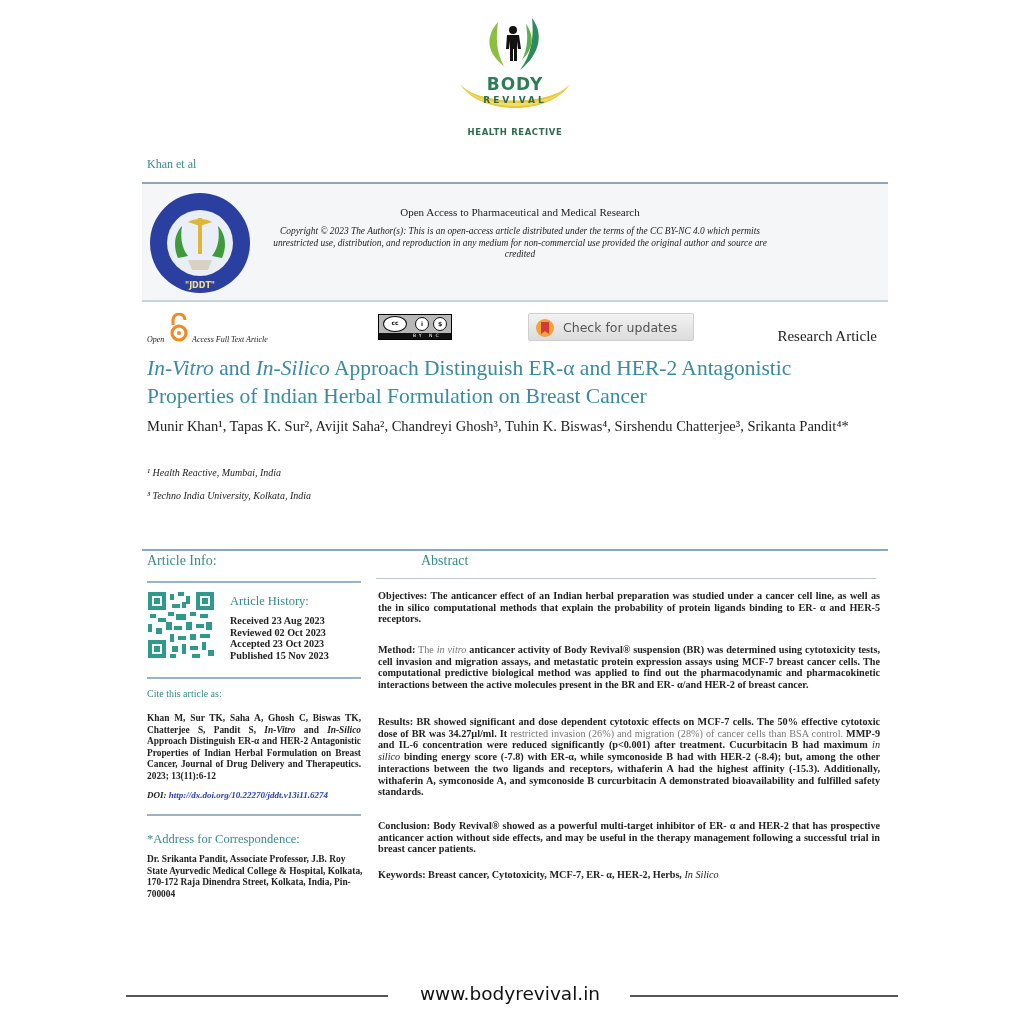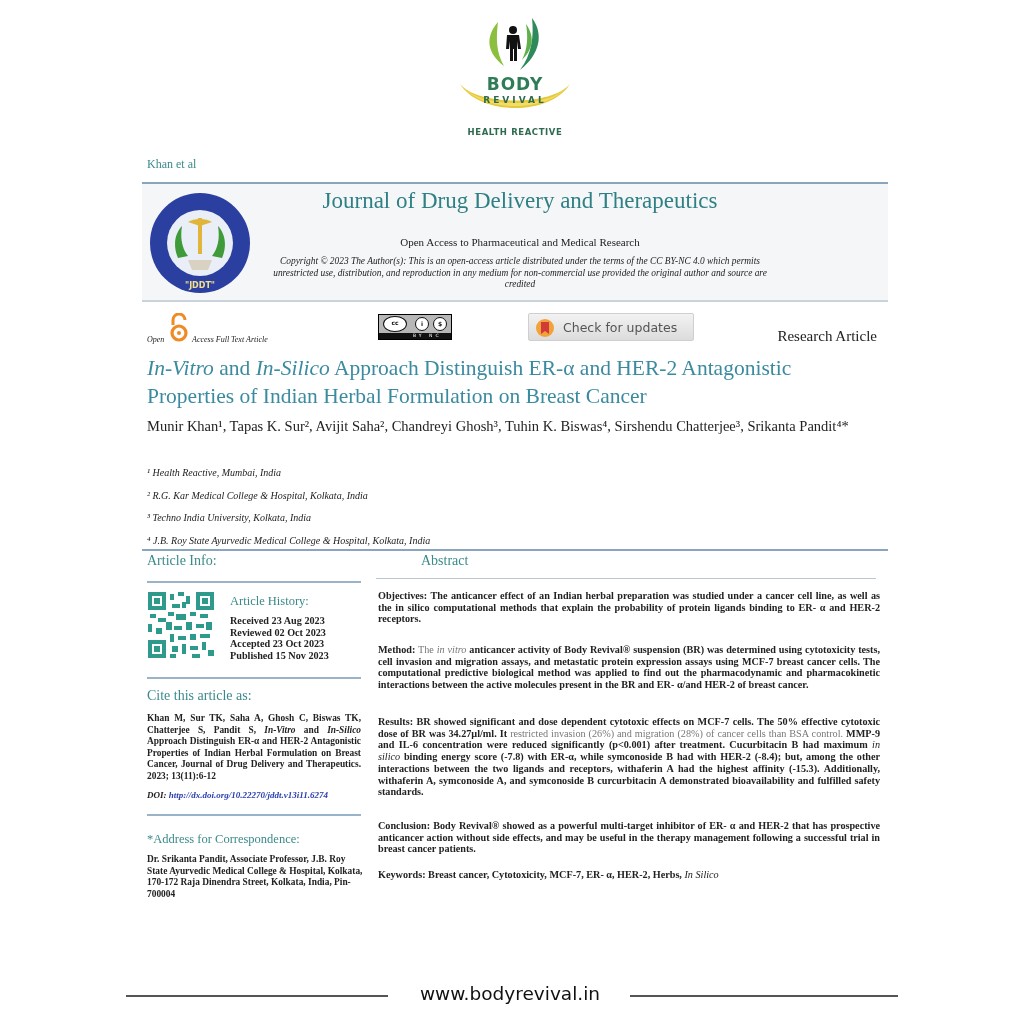--- a/index.html
+++ b/index.html
@@ -55,21 +55,21 @@
   .h-info { position: absolute; left: 147px; top: 553px; font-size: 14px; color: #3a8a8a; }
   .h-abstract { position: absolute; left: 378px; top: 553px; font-size: 14px; color: #3a8a8a; margin-left: 43px; }
   .rule-info { position: absolute; left: 147px; top: 581px; width: 214px; height: 2px; background: #9ab3c7; }
   .rule-abs { position: absolute; left: 376px; top: 578px; width: 500px; height: 1px; background: #b9c8d4; }
 
   
   .qr { position: absolute; left: 148px; top: 592px; width: 66px; height: 66px; }
   .hist-title { position: absolute; left: 230px; top: 594px; font-size: 12.5px; color: #3a8a8a; }
   .hist-list { position: absolute; left: 230px; top: 615px; font-size: 10.2px; line-height: 11.6px; font-weight: bold; color: #222; }
   .rule-hist { position: absolute; left: 147px; top: 677px; width: 214px; height: 2px; background: #9ab3c7; }
-  .cite-title { position: absolute; left: 147px; top: 688px; font-size: 14px; color: #3a8a8a; }
+  .cite-title { position: absolute; left: 147px; top: 688px; font-size: 10px; color: #3a8a8a; }
   .cite-body { position: absolute; left: 147px; top: 713px; width: 214px; font-size: 9.4px; line-height: 11.6px; font-weight: bold; text-align: justify; color: #222; }
   .cite-body i { font-style: italic; }
   .doi { position: absolute; left: 147px; top: 790px; font-size: 9px; font-weight: bold; font-style: italic; color: #222; }
   .doi .doi-link { color: #2b3fb0; }
   .rule-cite { position: absolute; left: 147px; top: 814px; width: 214px; height: 2px; background: #9ab3c7; }
   .corr-title { position: absolute; left: 147px; top: 832px; font-size: 12.5px; color: #3a8a8a; }
   .corr-body { position: absolute; left: 147px; top: 854px; width: 220px; font-size: 9.4px; line-height: 11.6px; font-weight: bold; color: #222; }
 
   
   .abs { position: absolute; left: 378px; width: 502px; font-size: 10.2px; line-height: 11.7px; text-align: justify; color: #222; }
@@ -115,21 +115,20 @@
     <circle cx="52" cy="55" r="33" fill="#e9eef7"></circle>
     <path d="M30 70 C24 56 28 44 34 38 C32 50 34 60 40 68Z" fill="#3f9a3a"></path>
     <path d="M74 70 C80 56 76 44 70 38 C72 50 70 60 64 68Z" fill="#3f9a3a"></path>
     <rect x="50" y="30" width="4" height="36" fill="#e0b53a"></rect>
     <path d="M40 34 C46 30 58 30 64 34 L52 38Z" fill="#e0b53a"></path>
     <path d="M40 72 h24 l-4 10 h-16z" fill="#d9d2c3"></path>
     <text x="52" y="100" font-size="8" text-anchor="middle" fill="#f4e08a" font-family="DejaVu Sans, sans-serif" font-weight="bold">"JDDT"</text>
   </svg>
 
   <div class="banner-center">
-    <div class="jtitle">Journal of Drug Delivery and Therapeutics</div>
     <div class="jsub">Open Access to Pharmaceutical and Medical Research</div>
     <div class="copyright">Copyright  © 2023 The  Author(s): This is an open-access article distributed under the terms of the CC BY-NC 4.0 which permits unrestricted use, distribution, and reproduction in any medium for non-commercial use provided the original author and source are credited</div>
   </div>
 
 </div>
 
 <div class="oa">
   <span class="oa-open">Open</span>
   <svg style="position:absolute;left:22px;top:0;" width="20" height="30" viewBox="0 0 20 30">
     <path d="M4 12 V7 a6 6 0 0 1 12 0" fill="none" stroke="#f08a24" stroke-width="3"></path>
@@ -156,23 +155,21 @@
 </div>
 
 <div class="research">Research Article</div>
 
 <div class="title"><i>In-Vitro</i><span> and </span><i>In-Silico</i><span> Approach Distinguish ER-α and HER-2 Antagonistic Properties of Indian Herbal Formulation on Breast Cancer</span></div>
 
 <div class="authors">Munir Khan¹, Tapas K. Sur², Avijit Saha², Chandreyi Ghosh³, Tuhin K. Biswas⁴, Sirshendu Chatterjee³, Srikanta Pandit⁴*</div>
 
 <div class="affils">
   <div>¹ Health Reactive, Mumbai, India</div>
-  <div>² R.G. Kar Medical College &amp; Hospital, Kolkata, India</div>
   <div>³ Techno India University, Kolkata, India</div>
-  <div>⁴ J.B. Roy State Ayurvedic Medical College &amp; Hospital, Kolkata, India</div>
 </div>
 
 <div class="rule-main"></div>
 <div class="h-info">Article Info:</div>
 <div class="h-abstract">Abstract</div>
 <div class="rule-info"></div>
 <div class="rule-abs"></div>
 
 <svg class="qr" viewBox="0 0 33 33">
   <rect width="33" height="33" fill="#fff"></rect>
@@ -227,21 +224,21 @@
 <div class="rule-hist"></div>
 
 <div class="cite-title">Cite this article as:</div>
 <div class="cite-body"><span>Khan M, Sur TK, Saha A, Ghosh C, Biswas TK, Chatterjee S, Pandit S, </span><i>In-Vitro</i><span> and </span><i>In-Silico</i><span> Approach Distinguish ER-α and HER-2 Antagonistic Properties of Indian Herbal Formulation on Breast Cancer, Journal of Drug Delivery and Therapeutics. 2023; 13(11):6-12</span></div>
 <div class="doi"><span>DOI: </span><span class="doi-link">http://dx.doi.org/10.22270/jddt.v13i11.6274</span></div>
 <div class="rule-cite"></div>
 
 <div class="corr-title">*Address for Correspondence:</div>
 <div class="corr-body">Dr. Srikanta Pandit, Associate Professor, J.B. Roy State Ayurvedic Medical College &amp; Hospital, Kolkata, 170-172 Raja Dinendra Street, Kolkata, India, Pin-700004</div>
 
-<div class="abs abs-obj"><span class="lbl">Objectives:</span><span class="bodyb">  The anticancer effect of an Indian herbal preparation was studied under a cancer cell line, as well as the in silico computational methods that explain the probability of protein ligands binding to ER- α and HER-2 receptors.</span></div>
+<div class="abs abs-obj"><span class="lbl">Objectives:</span><span class="bodyb">  The anticancer effect of an Indian herbal preparation was studied under a cancer cell line, as well as the in silico computational methods that explain the probability of protein ligands binding to ER- α and HER-5 receptors.</span></div>
 
 <div class="abs abs-met"><span class="lbl">Method:</span><span class="faint"> The </span><i class="faint">in vitro</i><span class="bodyb"> anticancer activity of Body Revival® suspension (BR) was determined using cytotoxicity tests, cell invasion and migration assays, and metastatic protein expression assays using MCF-7 breast cancer cells. The computational predictive biological method was applied to find out the pharmacodynamic and pharmacokinetic interactions between the active molecules present in the BR and ER- α/and HER-2 of breast cancer.</span></div>
 
 <div class="abs abs-res"><span class="lbl">Results:</span><span class="bodyb"> BR showed significant and dose dependent cytotoxic effects on MCF-7 cells. The 50% effective cytotoxic dose of BR was 34.27µl/ml. It </span><span class="faint">restricted invasion (26%) and migration (28%) of cancer cells than BSA control.</span><span class="bodyb"> MMP-9 and IL-6 concentration were reduced significantly (p&lt;0.001) after treatment. Cucurbitacin B had maximum </span><i>in silico</i><span class="bodyb"> binding energy score (-7.8) with ER-α, while symconoside B had with HER-2 (-8.4); but, among the other interactions between the two ligands and receptors, withaferin A had the highest affinity (-15.3). Additionally, withaferin A, symconoside A, and symconoside B curcurbitacin A demonstrated bioavailability and fulfilled safety standards.</span></div>
 
 <div class="abs abs-con"><span class="lbl">Conclusion:</span><span class="bodyb"> Body Revival® showed as a powerful multi-target inhibitor of ER- α and HER-2 that has prospective anticancer action without side effects, and may be useful in the therapy management following a successful trial in breast cancer patients.</span></div>
 
 <div class="abs abs-key"><span class="lbl">Keywords:</span><span class="bodyb">  Breast cancer, Cytotoxicity, MCF-7, ER- α, HER-2, Herbs, </span><i>In Silico</i></div>
 
 <div class="foot-line-l"></div>

